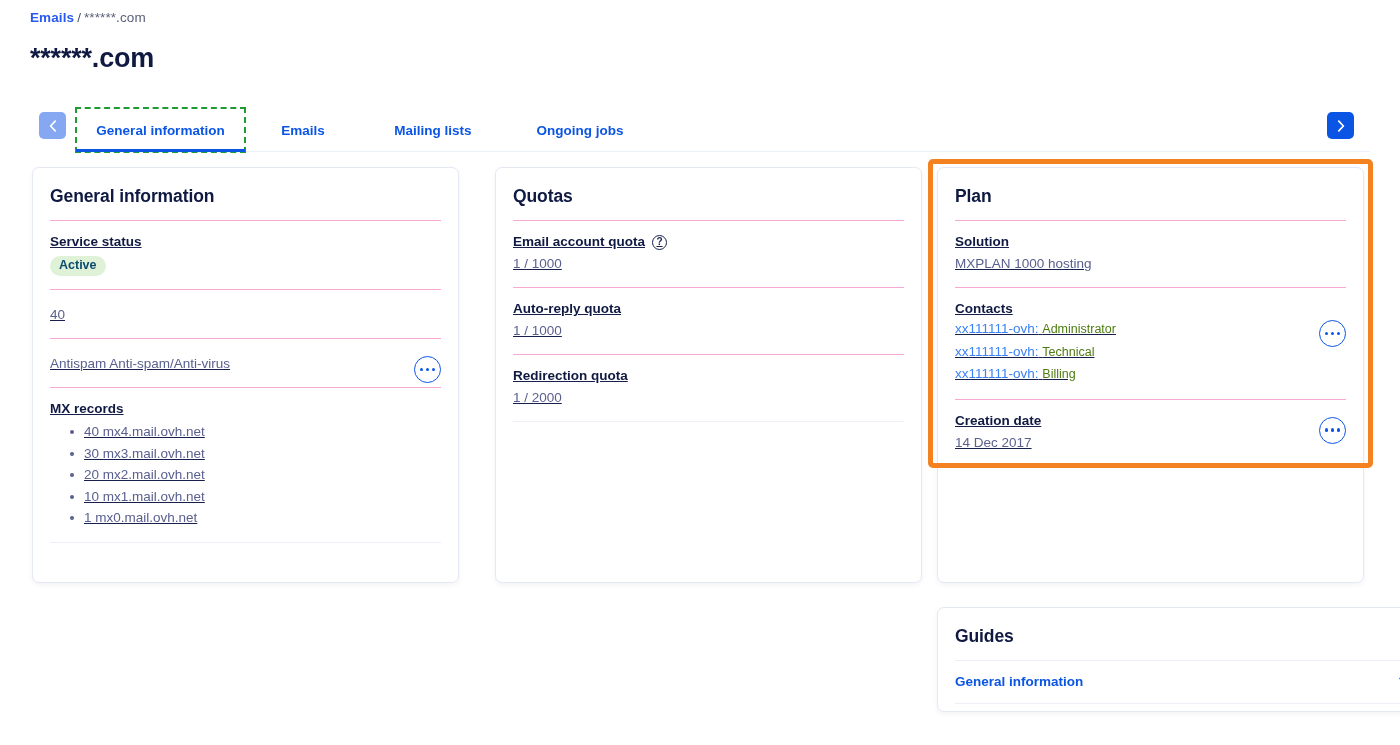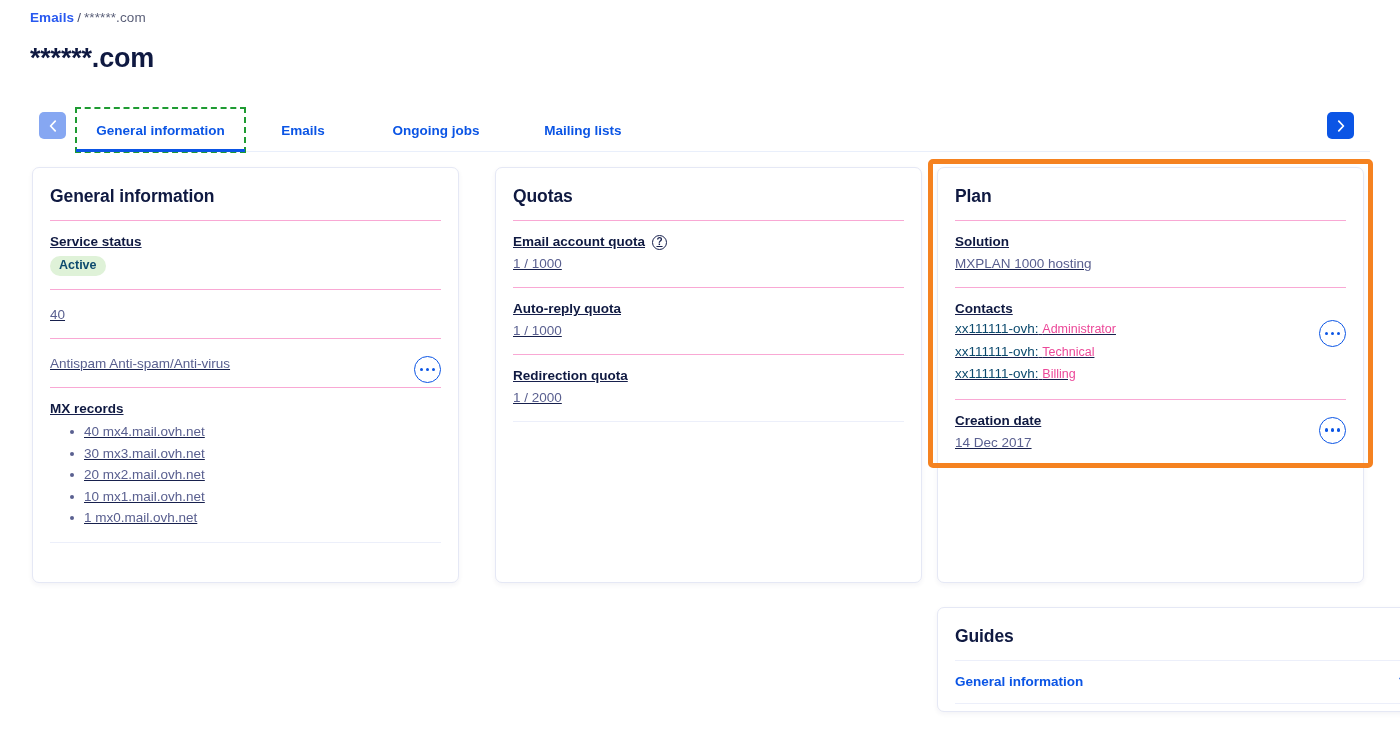--- a/index.html
+++ b/index.html
@@ -180,22 +180,22 @@
     border-radius: 50%;
     background: #5a6090;
   }
 
   
   .contact-line {
     font-size: 13.5px;
     color: #5a6090;
     line-height: 21.5px;
   }
-  .contact-line .cid { color: #0c4a6e; }
-  .contact-line .crole { font-size: 12.5px; color: #ec4899; }
+  .contact-line .cid { color: #3b82f6; }
+  .contact-line .crole { font-size: 12.5px; color: #4d7c0f; }
 
   
   .dots-btn {
     position: absolute;
     right: 0;
     width: 27px; height: 27px;
     border-radius: 50%;
     border: 1.6px solid #0b55e5;
     background: #ffffff;
     display: flex;
@@ -274,25 +274,25 @@
     </span>
   </button>
 
   <div class="tabs">
     <div class="tab active highlighted w-gen">
       <span>General information</span>
     </div>
     <div class="tab w-em">
       <span>Emails</span>
     </div>
+    <div class="tab w-ml">
+      <span>Mailing lists</span>
+    </div>
     <div class="tab w-oj">
       <span>Ongoing jobs</span>
-    </div>
-    <div class="tab w-ml">
-      <span>Mailing lists</span>
     </div>
   </div>
 
   <button class="nav-arrow next">
     <span>
       <svg width="8" height="12" viewBox="0 0 8 12" fill="none" aria-hidden="true">
         <path d="M1.8 1.2 6.4 6l-4.6 4.8" stroke="#ffffff" stroke-width="1.7" stroke-linecap="round" stroke-linejoin="round"></path>
       </svg>
     </span>
   </button>

